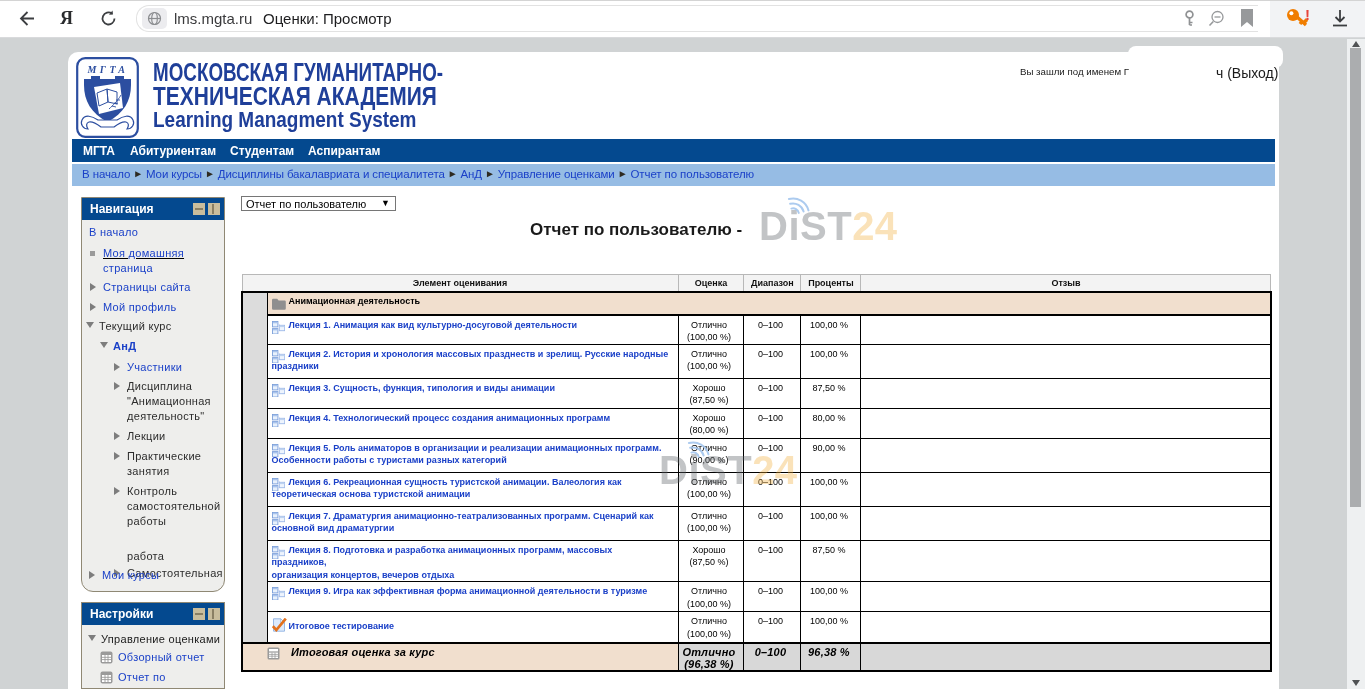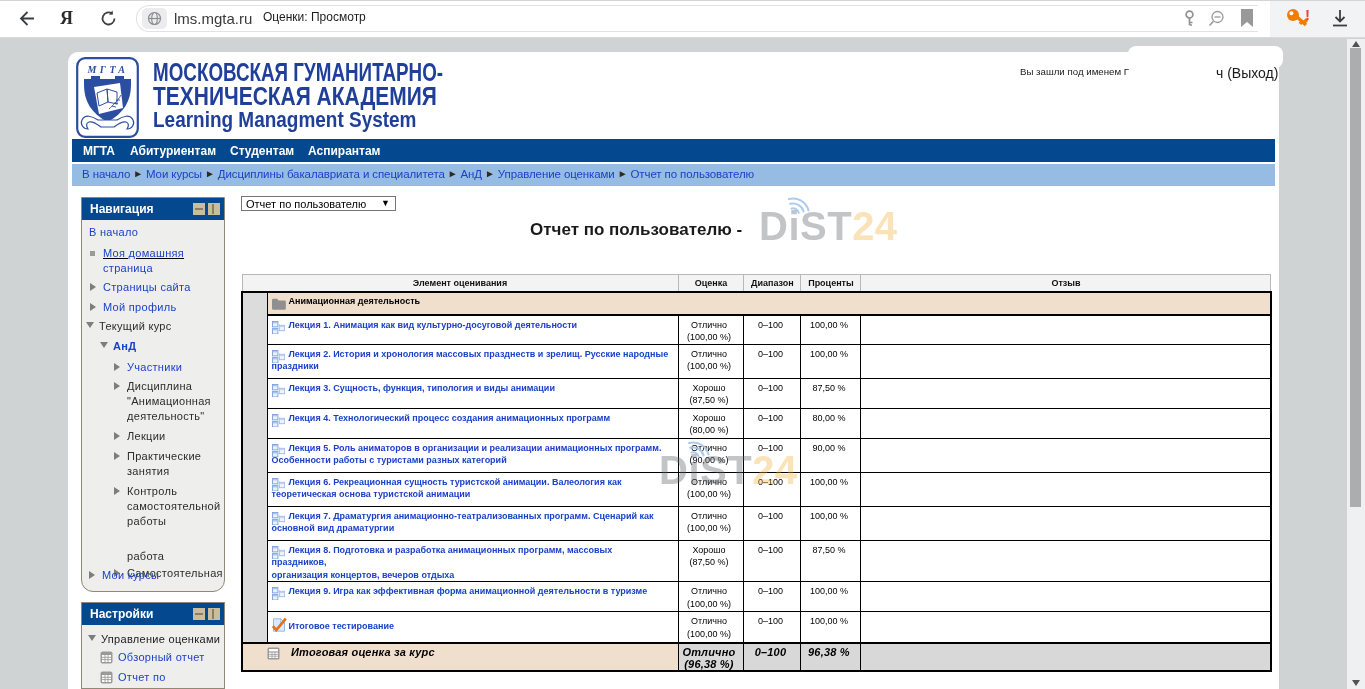--- a/index.html
+++ b/index.html
@@ -6,21 +6,21 @@
 html,body { width:1365px; height:689px; overflow:hidden; }
 body { font-family:"Liberation Sans", sans-serif; position:relative; background:#d0d3d4; }
 .abs { position:absolute; }
 
 
 #toolbar { left:0; top:0; width:1365px; height:38px; background:#fff; border-top:1px solid #d4d4d4; border-bottom:1px solid #d9dadc; }
 #tb-right { left:1270px; top:1px; width:95px; height:36px; background:#f2f3f5; }
 #urlpill { left:136px; top:5px; width:1122px; height:27px; background:#fff; border:1px solid #e2e2e2; border-right:none; border-radius:13px 0 0 13px; }
 #globechip { left:142px; top:8px; width:25px; height:21px; background:#ececef; border-radius:5px; }
 #urltext1 { left:174px; top:10px; font-size:15px; color:#3a3a3c; }
-#urltext2 { left:263px; top:10px; font-size:12px; color:#1d1d1f; }
+#urltext2 { left:263px; top:10px; font-size:15px; color:#1d1d1f; }
 
 
 #sitebox { left:68px; top:52px; width:1211px; height:637px; background:#fff; border-radius:10px 10px 0 0; }
 #blob { left:1128px; top:46px; width:155px; height:22px; background:#fff; border-radius:8px; }
 
 .hdr-blue { color:#1f3f99; font-weight:bold; }
 #h1a { left:153px; top:57px; font-size:26px; transform:scaleX(0.724); transform-origin:0 0; white-space:nowrap; }
 #h1b { left:153px; top:81px; font-size:26px; transform:scaleX(0.806); transform-origin:0 0; white-space:nowrap; }
 #h1c { left:153px; top:107px; font-size:22px; transform:scaleX(0.862); transform-origin:0 0; white-space:nowrap; }
 

